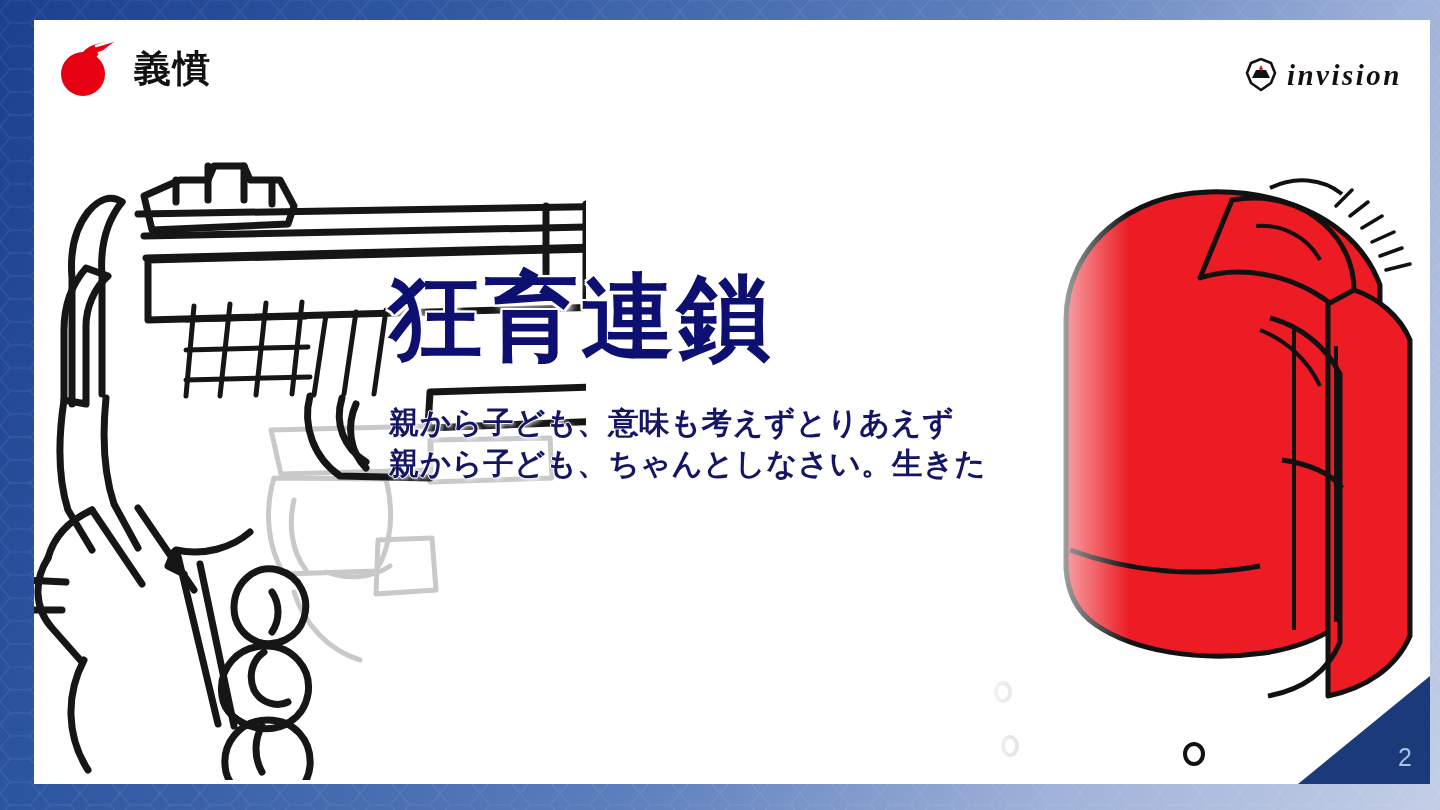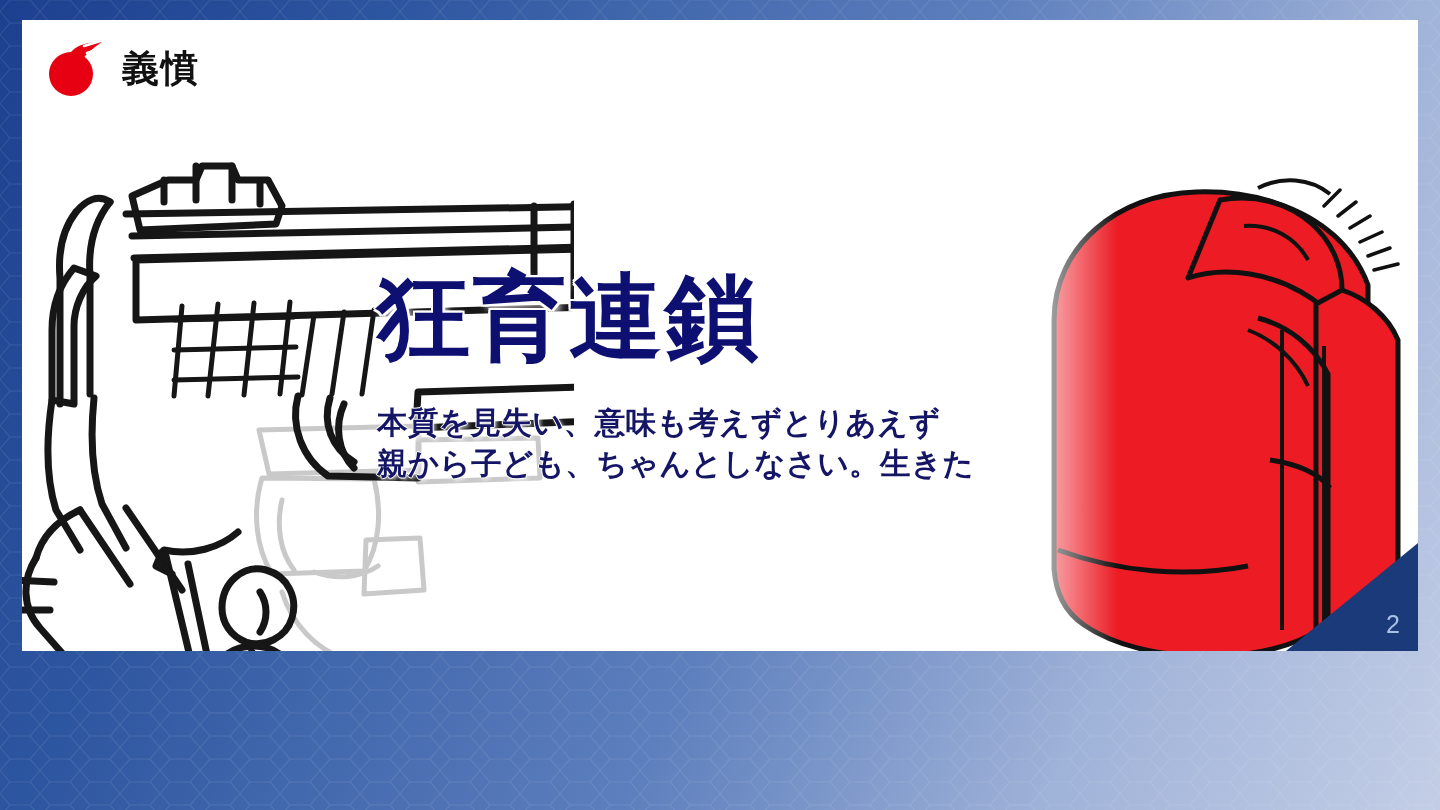--- a/index.html
+++ b/index.html
@@ -28,24 +28,24 @@
   .frame-texture {
     position: absolute;
     inset: 0;
     opacity: 0.33;
     pointer-events: none;
   }
 
   
   .canvas {
     position: absolute;
-    left: 22px;
+    left: 34px;
     top: 20px;
     width: 1396px;
-    height: 631px;
+    height: 764px;
     background: #ffffff;
     overflow: hidden;
   }
 
   
   .header {
     position: absolute;
     left: 0; top: 0;
     width: 100%;
     height: 112px;
@@ -311,26 +311,34 @@
           <path d="M27 16 C34 8 46 6 58 6 C46 14 38 22 34 30 Z" fill="#e60012"></path>
           <g stroke="#ffffff" stroke-width="2.6" stroke-linecap="round">
             <path d="M40 10 L60 4"></path>
             <path d="M43 17 L62 11"></path>
             <path d="M46 24 L63 19"></path>
           </g>
         </svg>
         <span class="brand-title">義憤</span>
       </div>
 
+      <div class="brand-right">
+        <svg class="invision-mark" viewBox="0 0 34 34" aria-hidden="true">
+          <path d="M17 1 L27 5 L31 15 L27 25 L17 32 L7 25 L3 15 L7 5 Z" fill="none" stroke="#15100f" stroke-width="2.6"></path>
+          <path d="M8 20 L26 20 L22 12 L12 12 Z" fill="#15100f"></path>
+          <path d="M17 7 l2 4 l-2 2 l-2 -2 z" fill="#cc2222"></path>
+        </svg>
+        <span class="invision-word">invision</span>
+      </div>
     </div>
 
     <div class="center-block">
       <h1 class="slide-title">狂育連鎖</h1>
       <div class="body-lines">
-        <div>本質を見失い、意味も考えずとりあえず</div>
+        <div>親から子ども、意味も考えずとりあえず</div>
         <div> 親から子ども、ちゃんとしなさい。生きた</div>
       </div>
     </div>
 
     <div class="corner-wedge">
       <div class="tri"></div>
       <span class="page-num">2</span>
     </div>
 
   </div>

